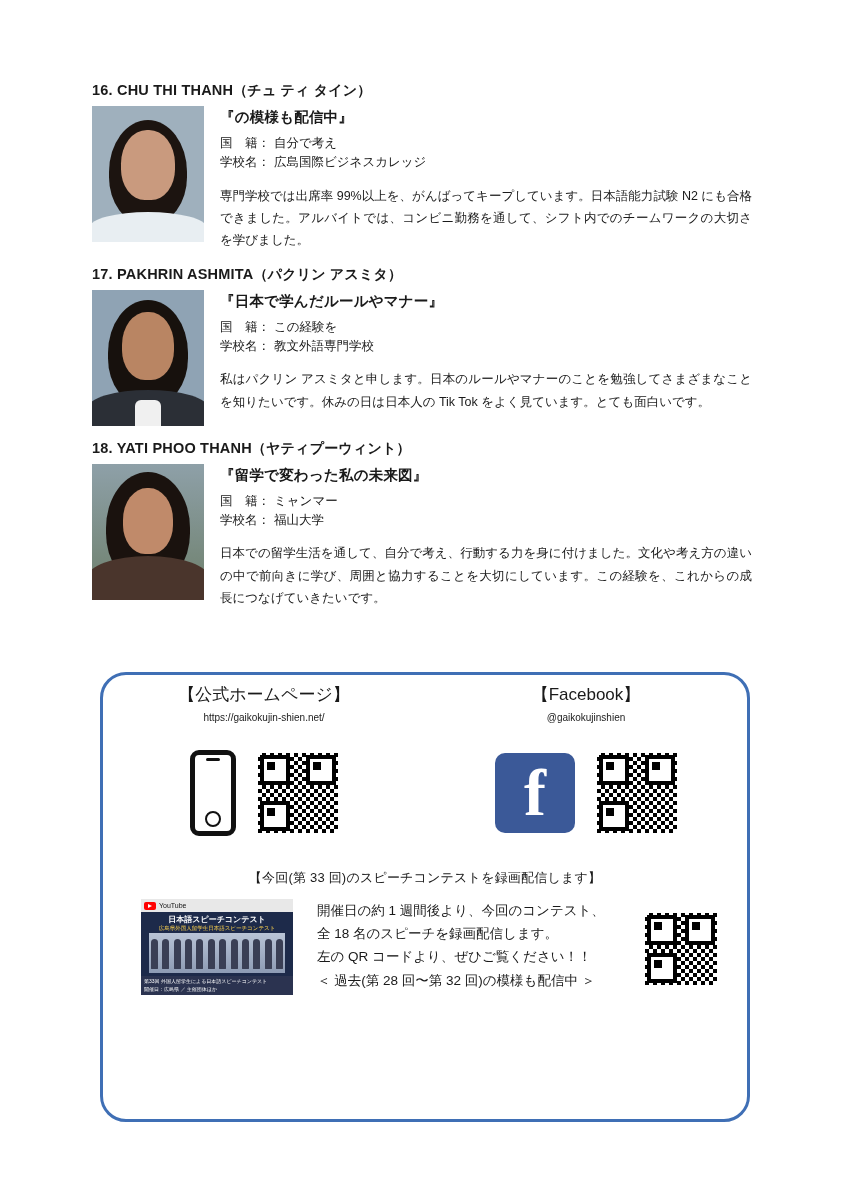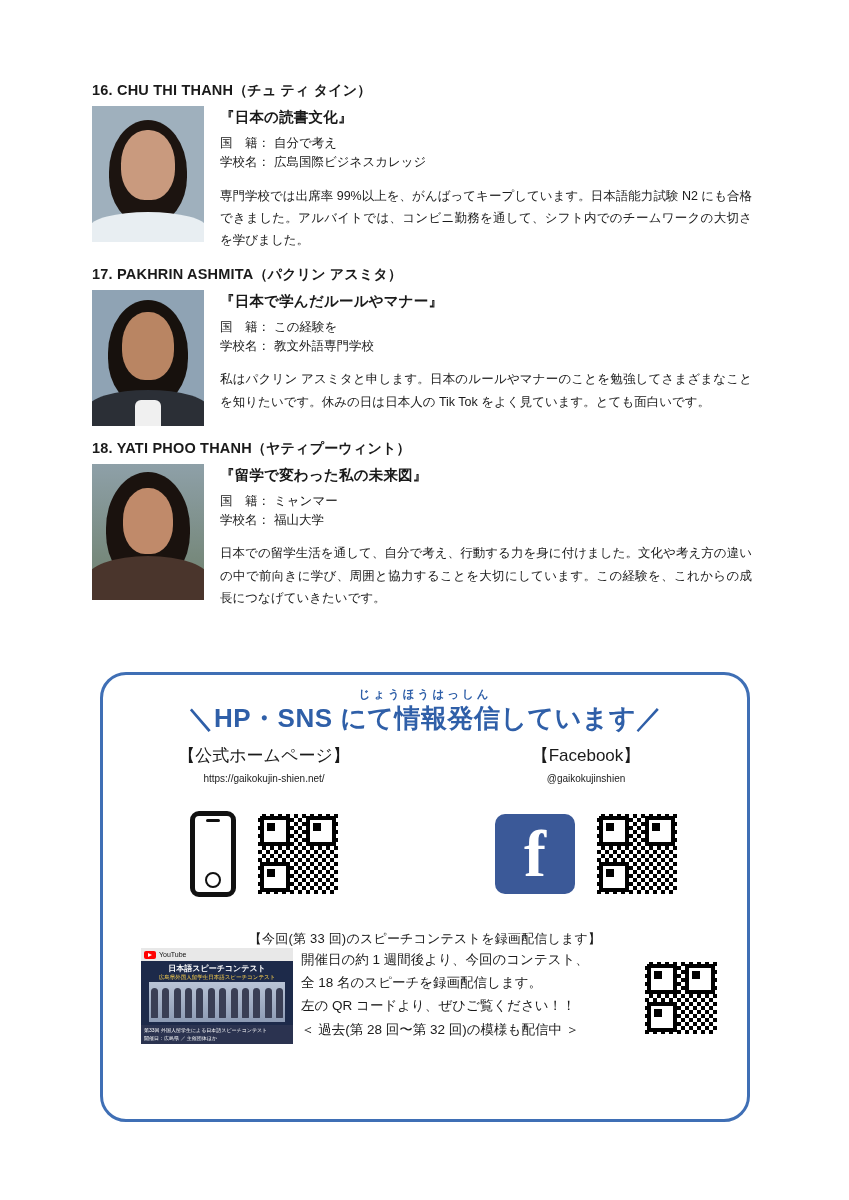--- a/index.html
+++ b/index.html
@@ -245,22 +245,22 @@
   .promo-bottom-title {
     text-align: center;
     font-size: 13px;
     font-weight: normal;
     margin-top: 28px;
     letter-spacing: 0.2px;
   }
   .promo-bottom {
     display: flex;
     align-items: flex-start;
-    gap: 8px;
-    margin: 0 30px 0 38px;
+    gap: 24px;
+    margin: 12px 30px 0 38px;
   }
   .video-thumb {
     width: 152px;
     height: 96px;
     background: #1d2a4a;
     position: relative;
     flex: 0 0 152px;
     overflow: hidden;
   }
   .video-thumb .yt-bar {
@@ -365,21 +365,21 @@
         <span>CHU THI THANH</span><span class="kana">（チュ ティ タイン）</span>
       </div>
       <div class="entry-body">
         <div class="photo">
           <div class="bg" style="background:#9fb0bd"></div>
           <div class="hair" style="width:78px;height:104px;top:14px;background:#1c1410"></div>
           <div class="face" style="width:54px;height:70px;top:24px;background:#c99a7e"></div>
           <div class="shoulders" style="width:116px;height:30px;background:#e8eef2"></div>
         </div>
         <div class="entry-text">
-          <div class="title">『日本の読書文化』</div>
+          <div class="title">『の模様も配信中』</div>
           <div class="meta-row">
             <span class="meta-label">国　籍：</span><span>自分で考え</span>
           </div>
           <div class="meta-row">
             <span class="meta-label">学校名：</span><span>広島国際ビジネスカレッジ</span>
           </div>
           <div class="desc">専門学校では出席率 99%以上を、がんばってキープしています。日本語能力試験 N2 にも合格できました。アルバイトでは、コンビニ勤務を通して、シフト内でのチームワークの大切さを学びました。</div>
         </div>
       </div>
     </div>
@@ -432,24 +432,20 @@
           </div>
           <div class="desc">日本での留学生活を通して、自分で考え、行動する力を身に付けました。文化や考え方の違いの中で前向きに学び、周囲と協力することを大切にしています。この経験を、これからの成長につなげていきたいです。</div>
         </div>
       </div>
     </div>
 
   </div>
 
   <div class="promo">
 
-    <div class="promo-title-wrap">
-      <div class="furigana">じょうほうはっしん</div>
-      <div class="promo-title">＼HP・SNS にて情報発信しています／</div>
-    </div>
 
     <div class="promo-cols">
 
       <div class="promo-col">
         <div class="col-heading">【公式ホームページ】</div>
         <div class="col-sub">https://gaikokujin-shien.net/</div>
         <div class="col-media">
           <div class="phone"></div>
           <div class="qr">
             <span class="eye e1">

